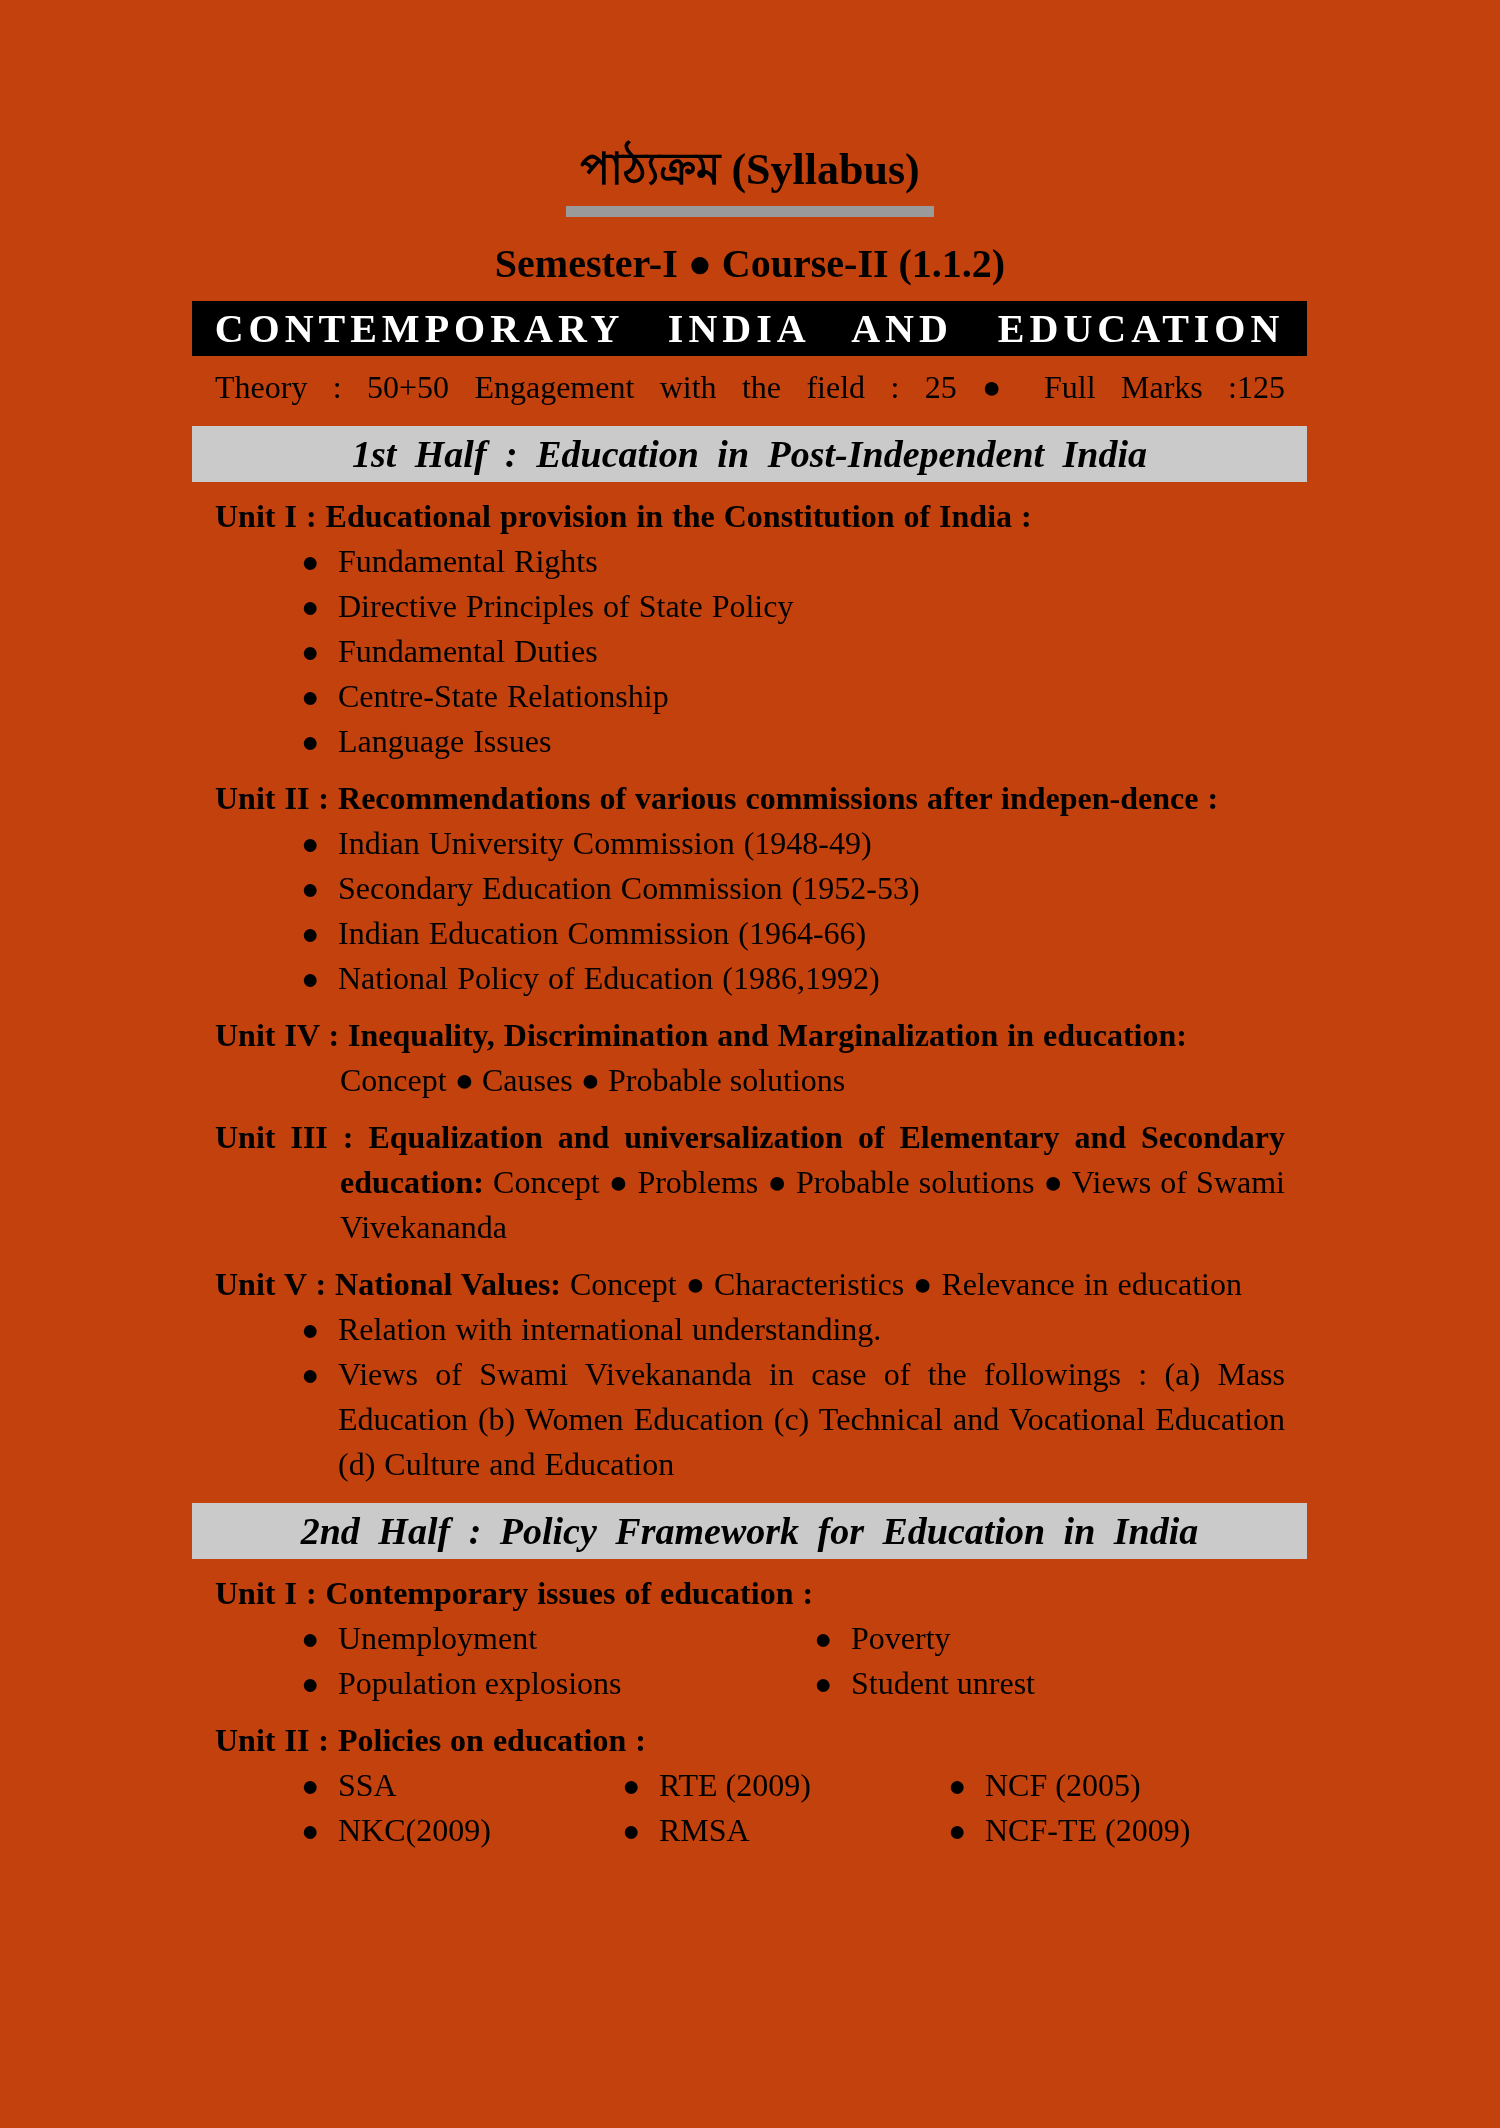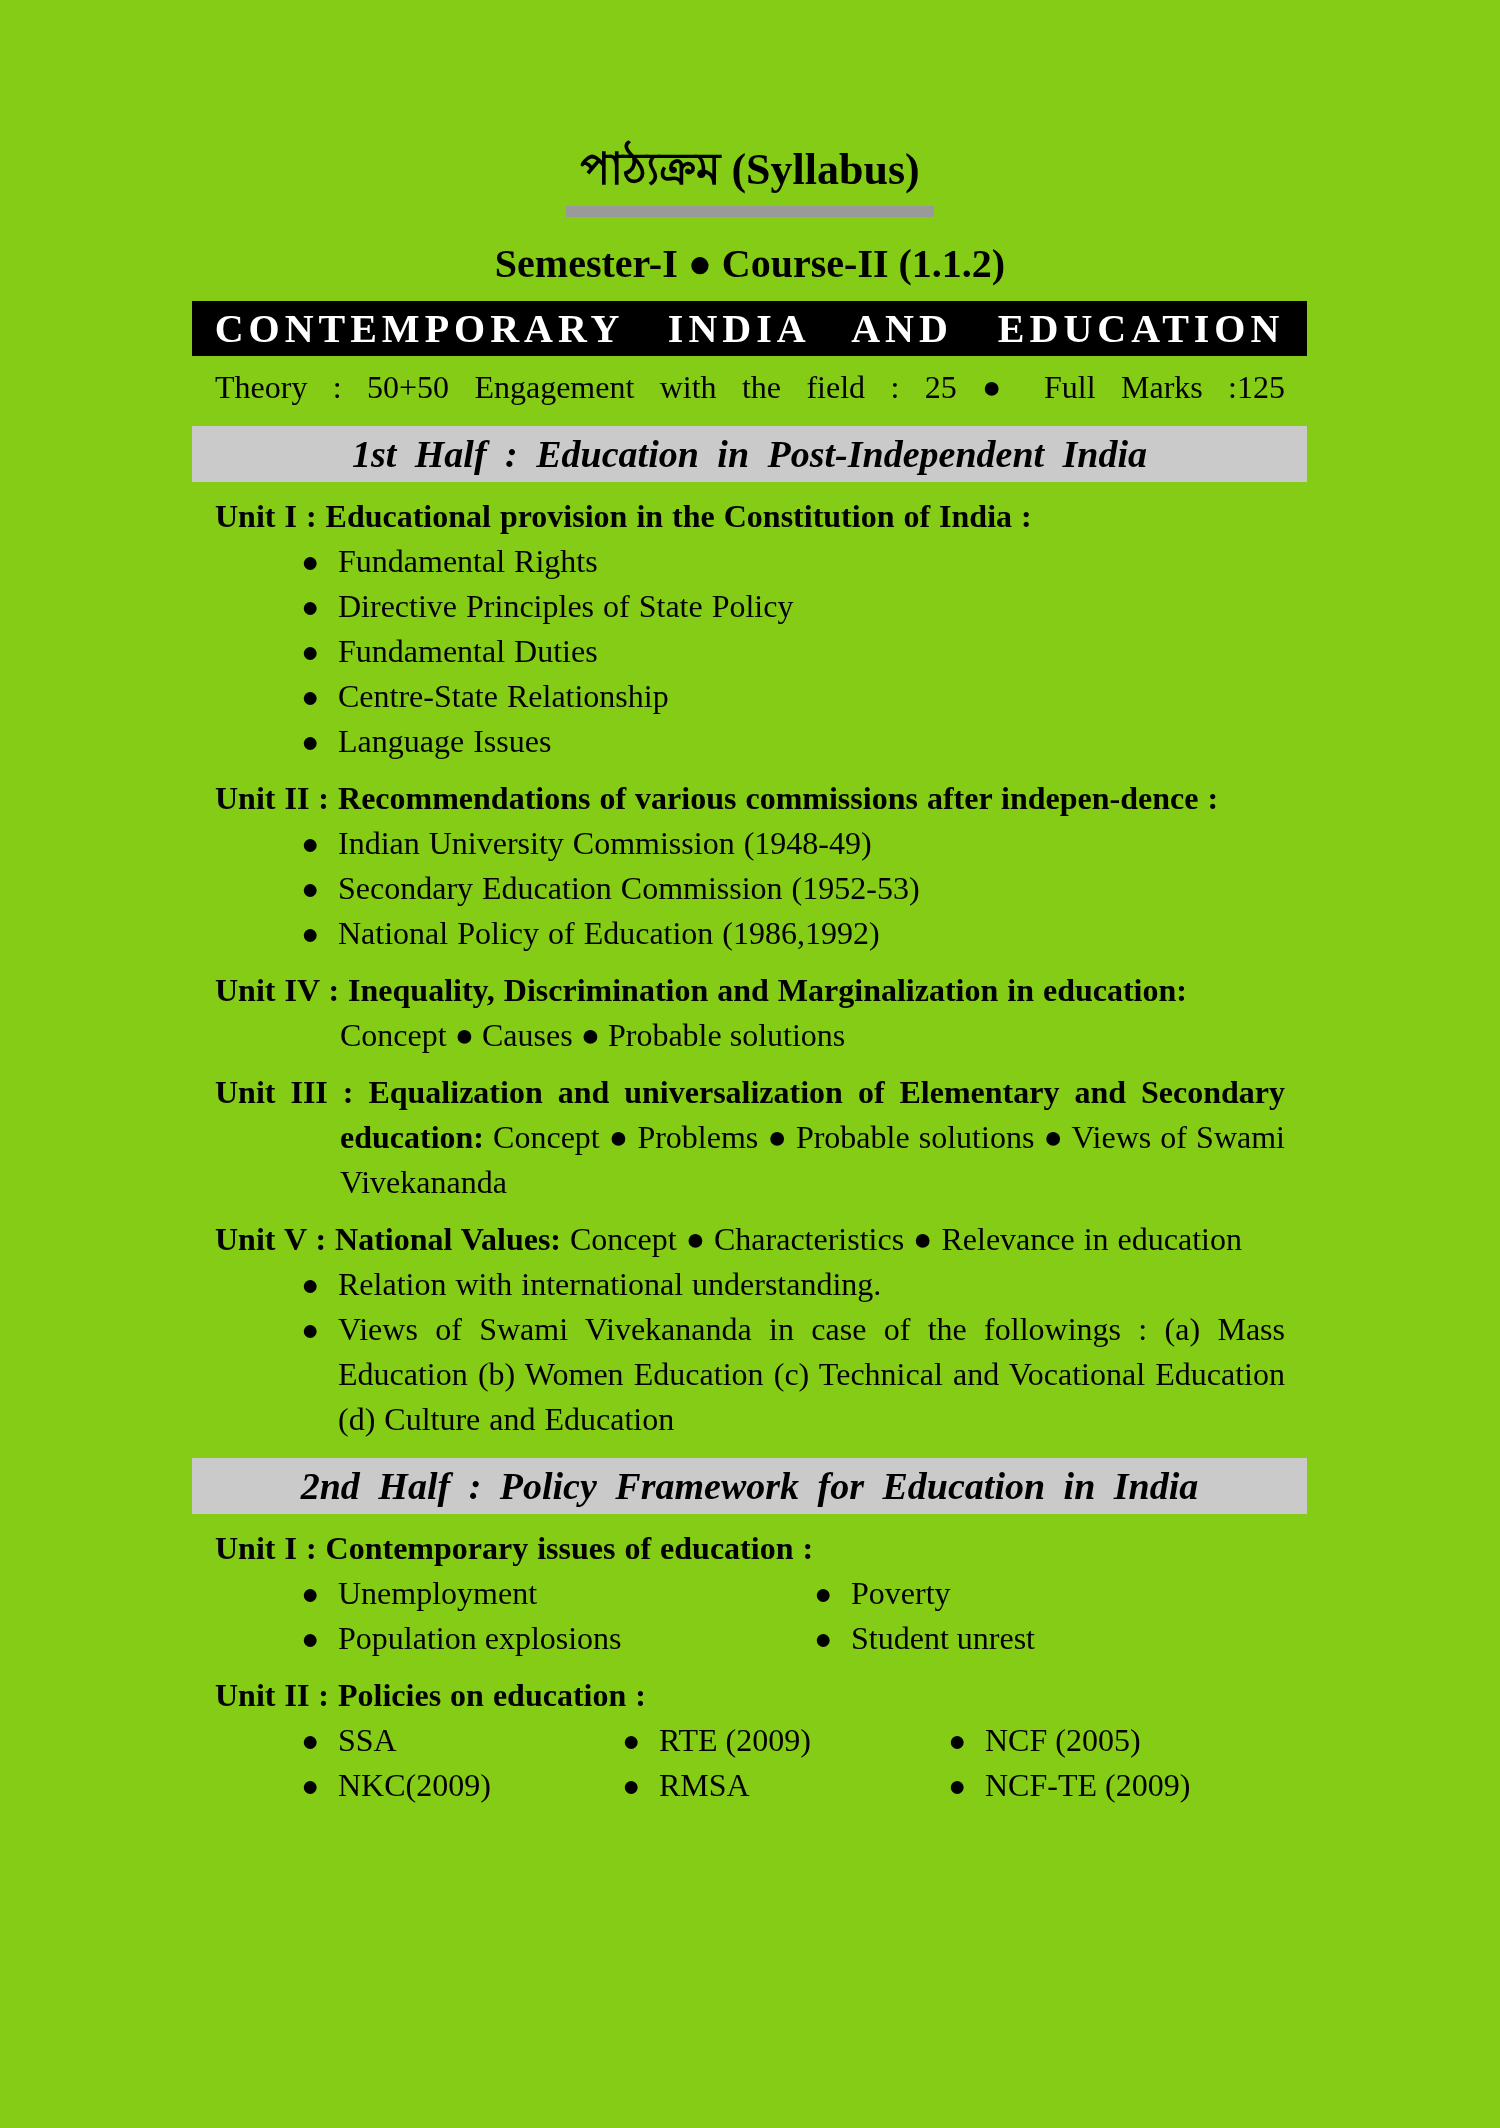--- a/index.html
+++ b/index.html
@@ -1,19 +1,19 @@
 <!DOCTYPE html>
 <html style="--banner-black: #000000; --banner-gray: #cacaca; --underline-gray: #9a9a9a;"><head>
 <meta charset="utf-8">
 <style>
   html,body { margin:0; padding:0; background:#ffffff; }
   .page {
     position:relative;
     width:1500px; height:2128px;
-    background:#84cc16;
+    background:#c2410c;
     color:#000;
     font-family:"Liberation Serif","DejaVu Serif",serif;
     overflow:hidden;
   }
   .content { width:1070px; margin:0 auto; }
 
   
   .doc-title {
     padding-top:140px;
     text-align:center;
@@ -113,20 +113,21 @@
           <div class="bullet-item"><span class="marker">●</span><span>Centre-State Relationship</span></div>
           <div class="bullet-item"><span class="marker">●</span><span>Language Issues</span></div>
         </div>
       </div>
 
       <div class="unit">
         <div class="unit-heading"><b>Unit II :</b> <b>Recommendations of various commissions after indepen-dence :</b></div>
         <div>
           <div class="bullet-item"><span class="marker">●</span><span>Indian University Commission (1948-49)</span></div>
           <div class="bullet-item"><span class="marker">●</span><span>Secondary Education Commission (1952-53)</span></div>
+          <div class="bullet-item"><span class="marker">●</span><span>Indian Education Commission (1964-66)</span></div>
           <div class="bullet-item"><span class="marker">●</span><span>National Policy of Education (1986,1992)</span></div>
         </div>
       </div>
 
       <div class="unit">
         <div class="unit-heading"><b>Unit IV :</b> <b>Inequality, Discrimination and Marginalization in education:</b></div>
         <div class="block-text">Concept ● Causes ● Probable solutions</div>
       </div>
 
       <div class="unit">

